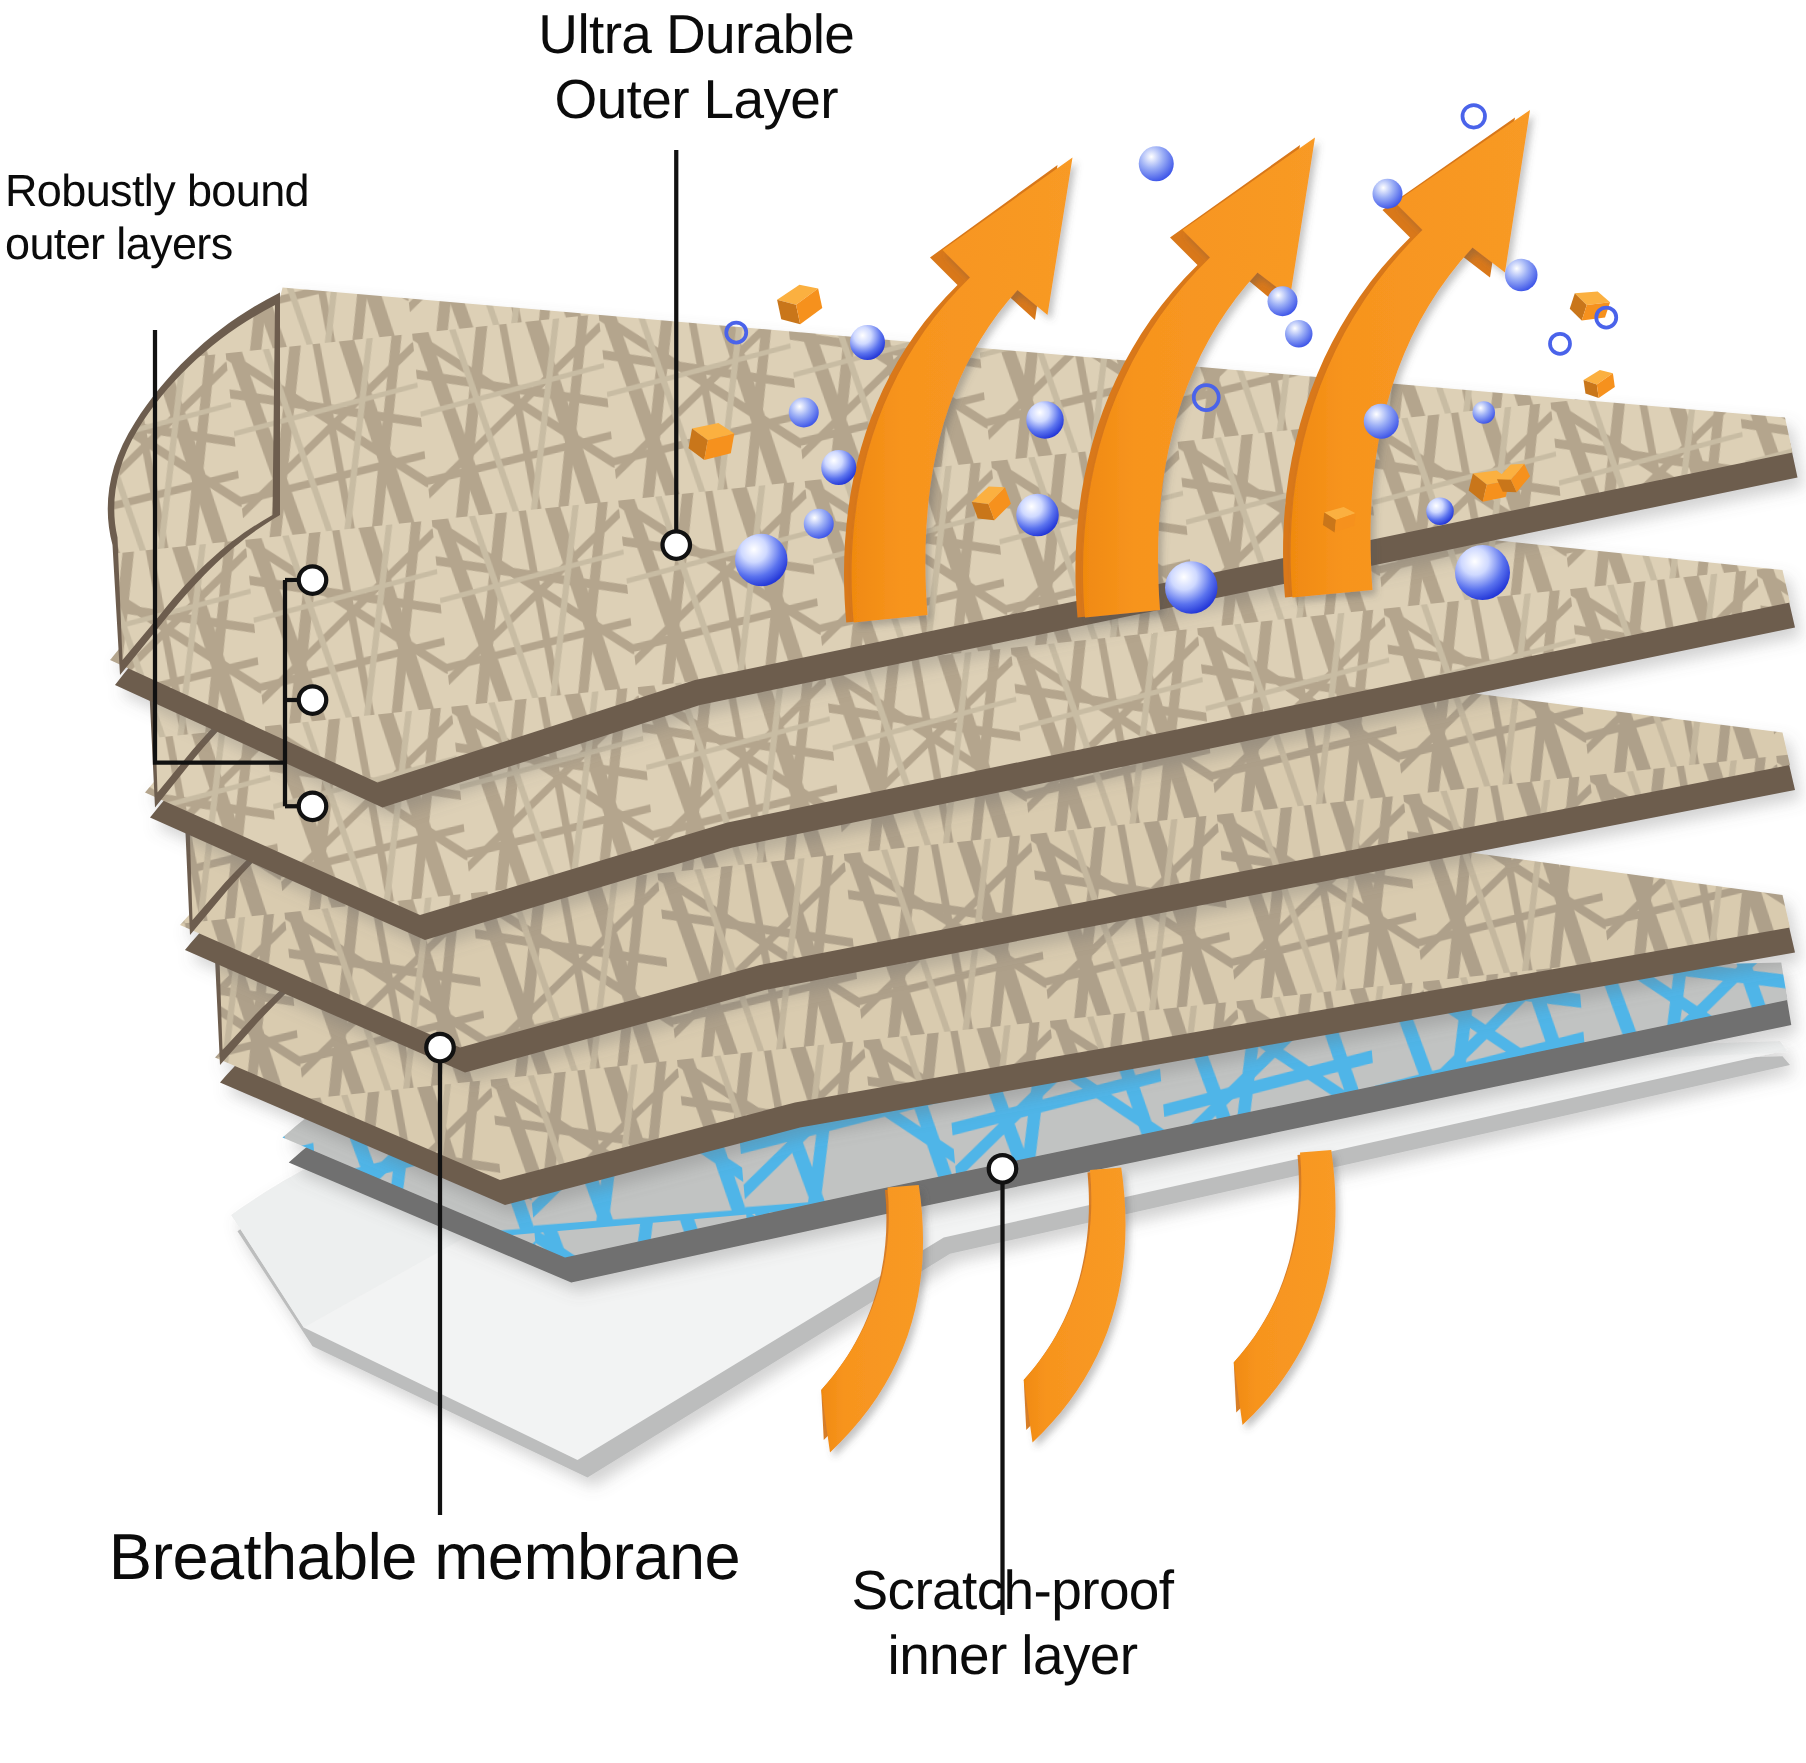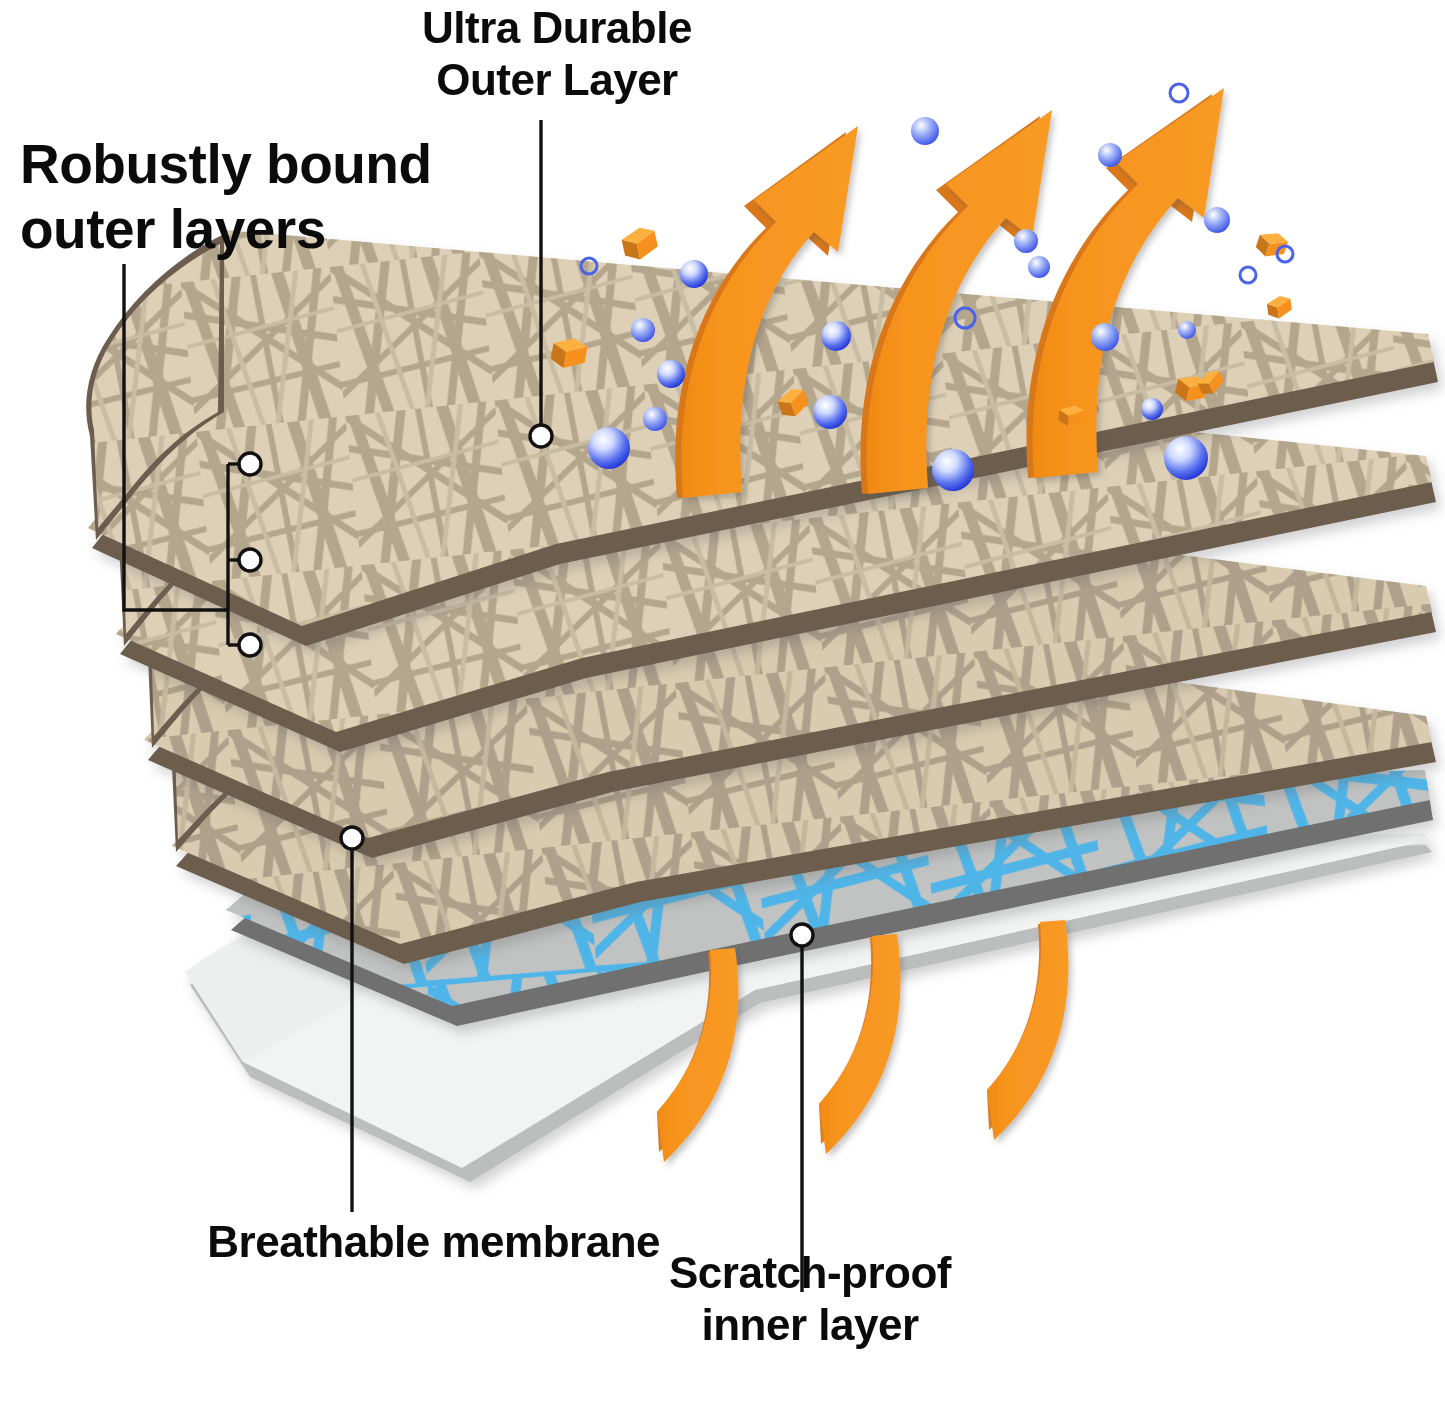--- a/index.html
+++ b/index.html
@@ -8,38 +8,38 @@
     width:1445px;height:1410px;position:relative;overflow:hidden;
     font-family:"Liberation Sans","DejaVu Sans",sans-serif;
     background:#ffffff;
   }
   #stage{position:absolute;inset:0;width:1445px;height:1410px;}
   #stage svg{display:block;width:1445px;height:1410px;}
 
   .label{
     position:absolute;
     font-family:"Liberation Sans","DejaVu Sans",sans-serif;
-    font-weight:700;
+    font-weight:400;
     color:#0b0b0b;
     line-height:1.18;
     letter-spacing:-0.5px;
     white-space:pre-line;
     -webkit-font-smoothing:antialiased;
   }
   #label-outer-layer{
     left:372px;top:2px;width:370px;
     font-size:44px;text-align:center;
   }
   #label-robust{
     left:4px;top:132px;width:420px;
-    font-size:55px;text-align:left;margin-left:16px;
+    font-size:36px;text-align:left;
   }
   #label-membrane{
-    left:60px;top:1216px;width:600px;
-    font-size:44px;text-align:right;
+    left:87px;top:1216px;width:600px;
+    font-size:52px;text-align:left;
   }
   #label-scratch{
     left:600px;top:1247px;width:420px;
     font-size:44px;text-align:center;
   }
 </style>
 </head>
 <body>
 
 <div id="stage">

